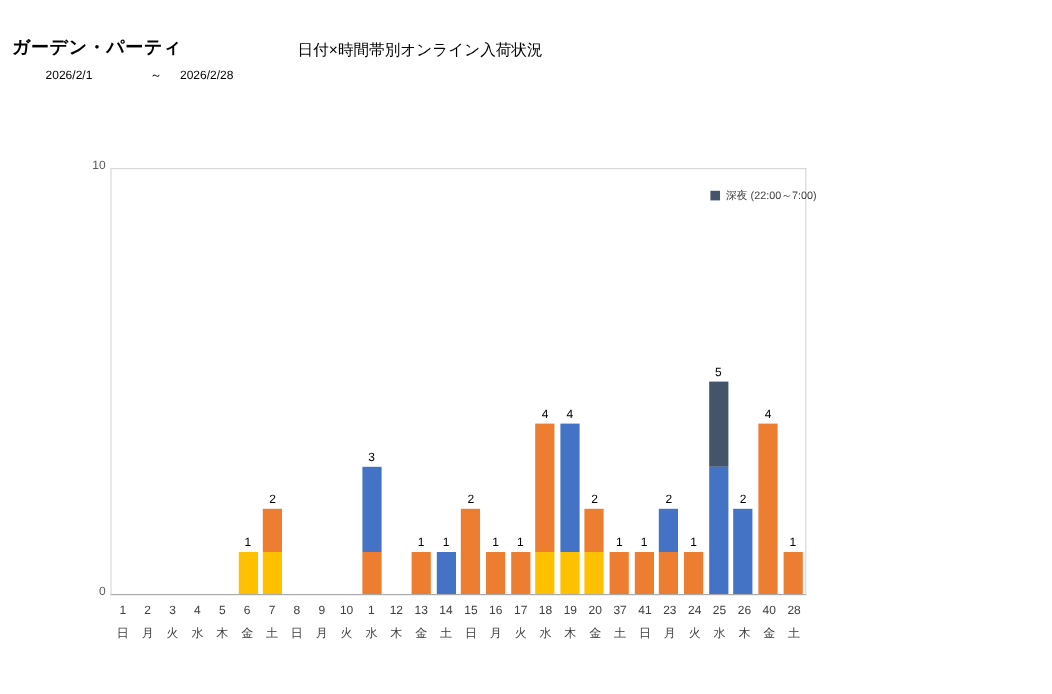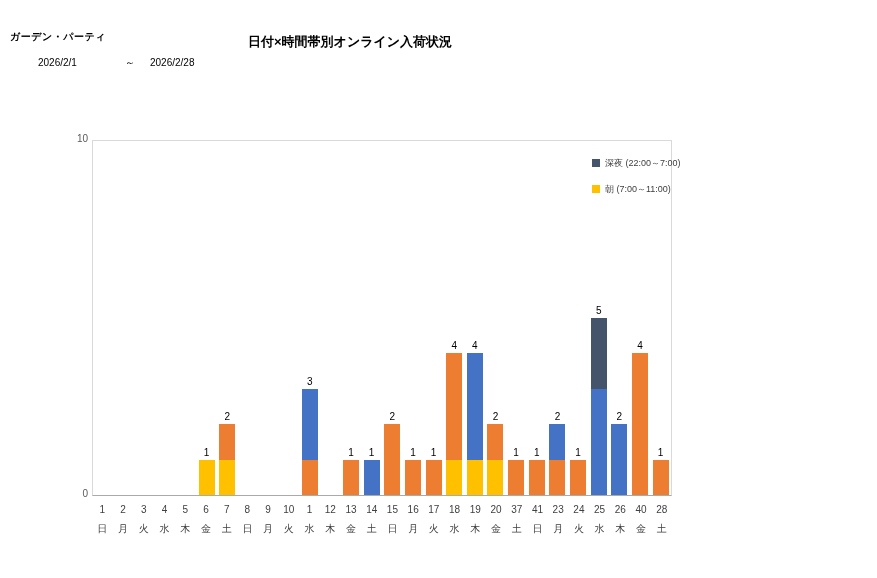--- a/index.html
+++ b/index.html
@@ -6,32 +6,32 @@
   body{
     width:877px;height:578px;
     background:#ffffff;
     font-family:"Liberation Sans", sans-serif;
     color:#000000;
     position:relative;
     overflow:hidden;
   }
   #page-title{
     position:absolute;left:10px;top:30px;
-    font-size:10px;font-weight:bold;letter-spacing:0.5px;
+    font-size:15px;font-weight:bold;letter-spacing:0.5px;
   }
   #date-range{
     position:absolute;left:38px;top:56px;
     font-size:10px;
   }
   #date-range span{display:inline-block;}
   #range-start{width:72px;}
   #range-tilde{width:40px;text-align:center;}
   #chart-title{
     position:absolute;left:248px;top:33px;
-    font-size:13px;font-weight:bold;
+    font-size:13px;font-weight:normal;
   }
   
   #plot{
     position:absolute;
     left:92px;top:140px;
     width:580px;height:356px;
     border-left:1px solid #d9d9d9;
     border-top:1px solid #d9d9d9;
     border-right:1px solid #d9d9d9;
     border-bottom:1px solid #aaaaaa;
@@ -374,17 +374,13 @@
       <span class="xday">28</span>
       <span class="xdow">土</span>
     </div>
   </div>
 
 <div id="legend">
     <div class="legend-row">
       <span class="legend-swatch" style="background: rgb(68, 84, 106);"></span>
       <span>深夜 (22:00～7:00)</span>
     </div>
-    <div class="legend-row">
-      <span class="legend-swatch" style="background: rgb(255, 192, 0);"></span>
-      <span>朝 (7:00～11:00)</span>
-    </div>
   </div>
 
 </body></html>

